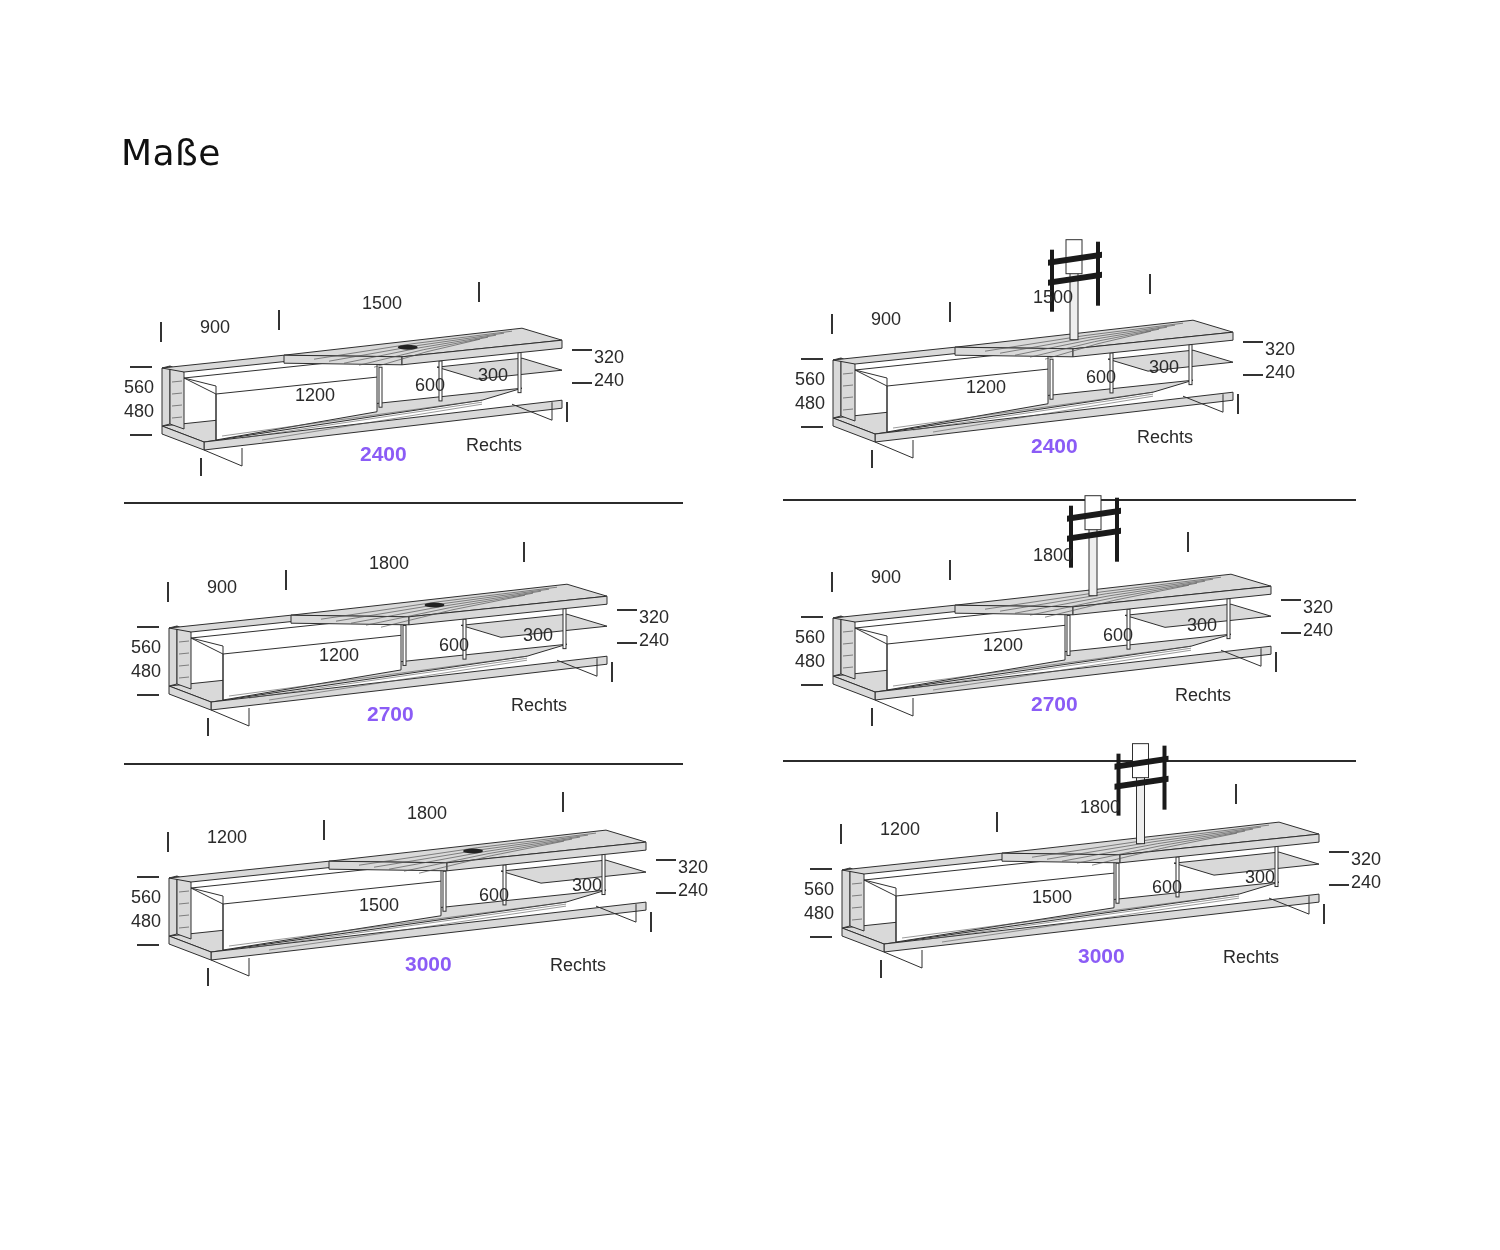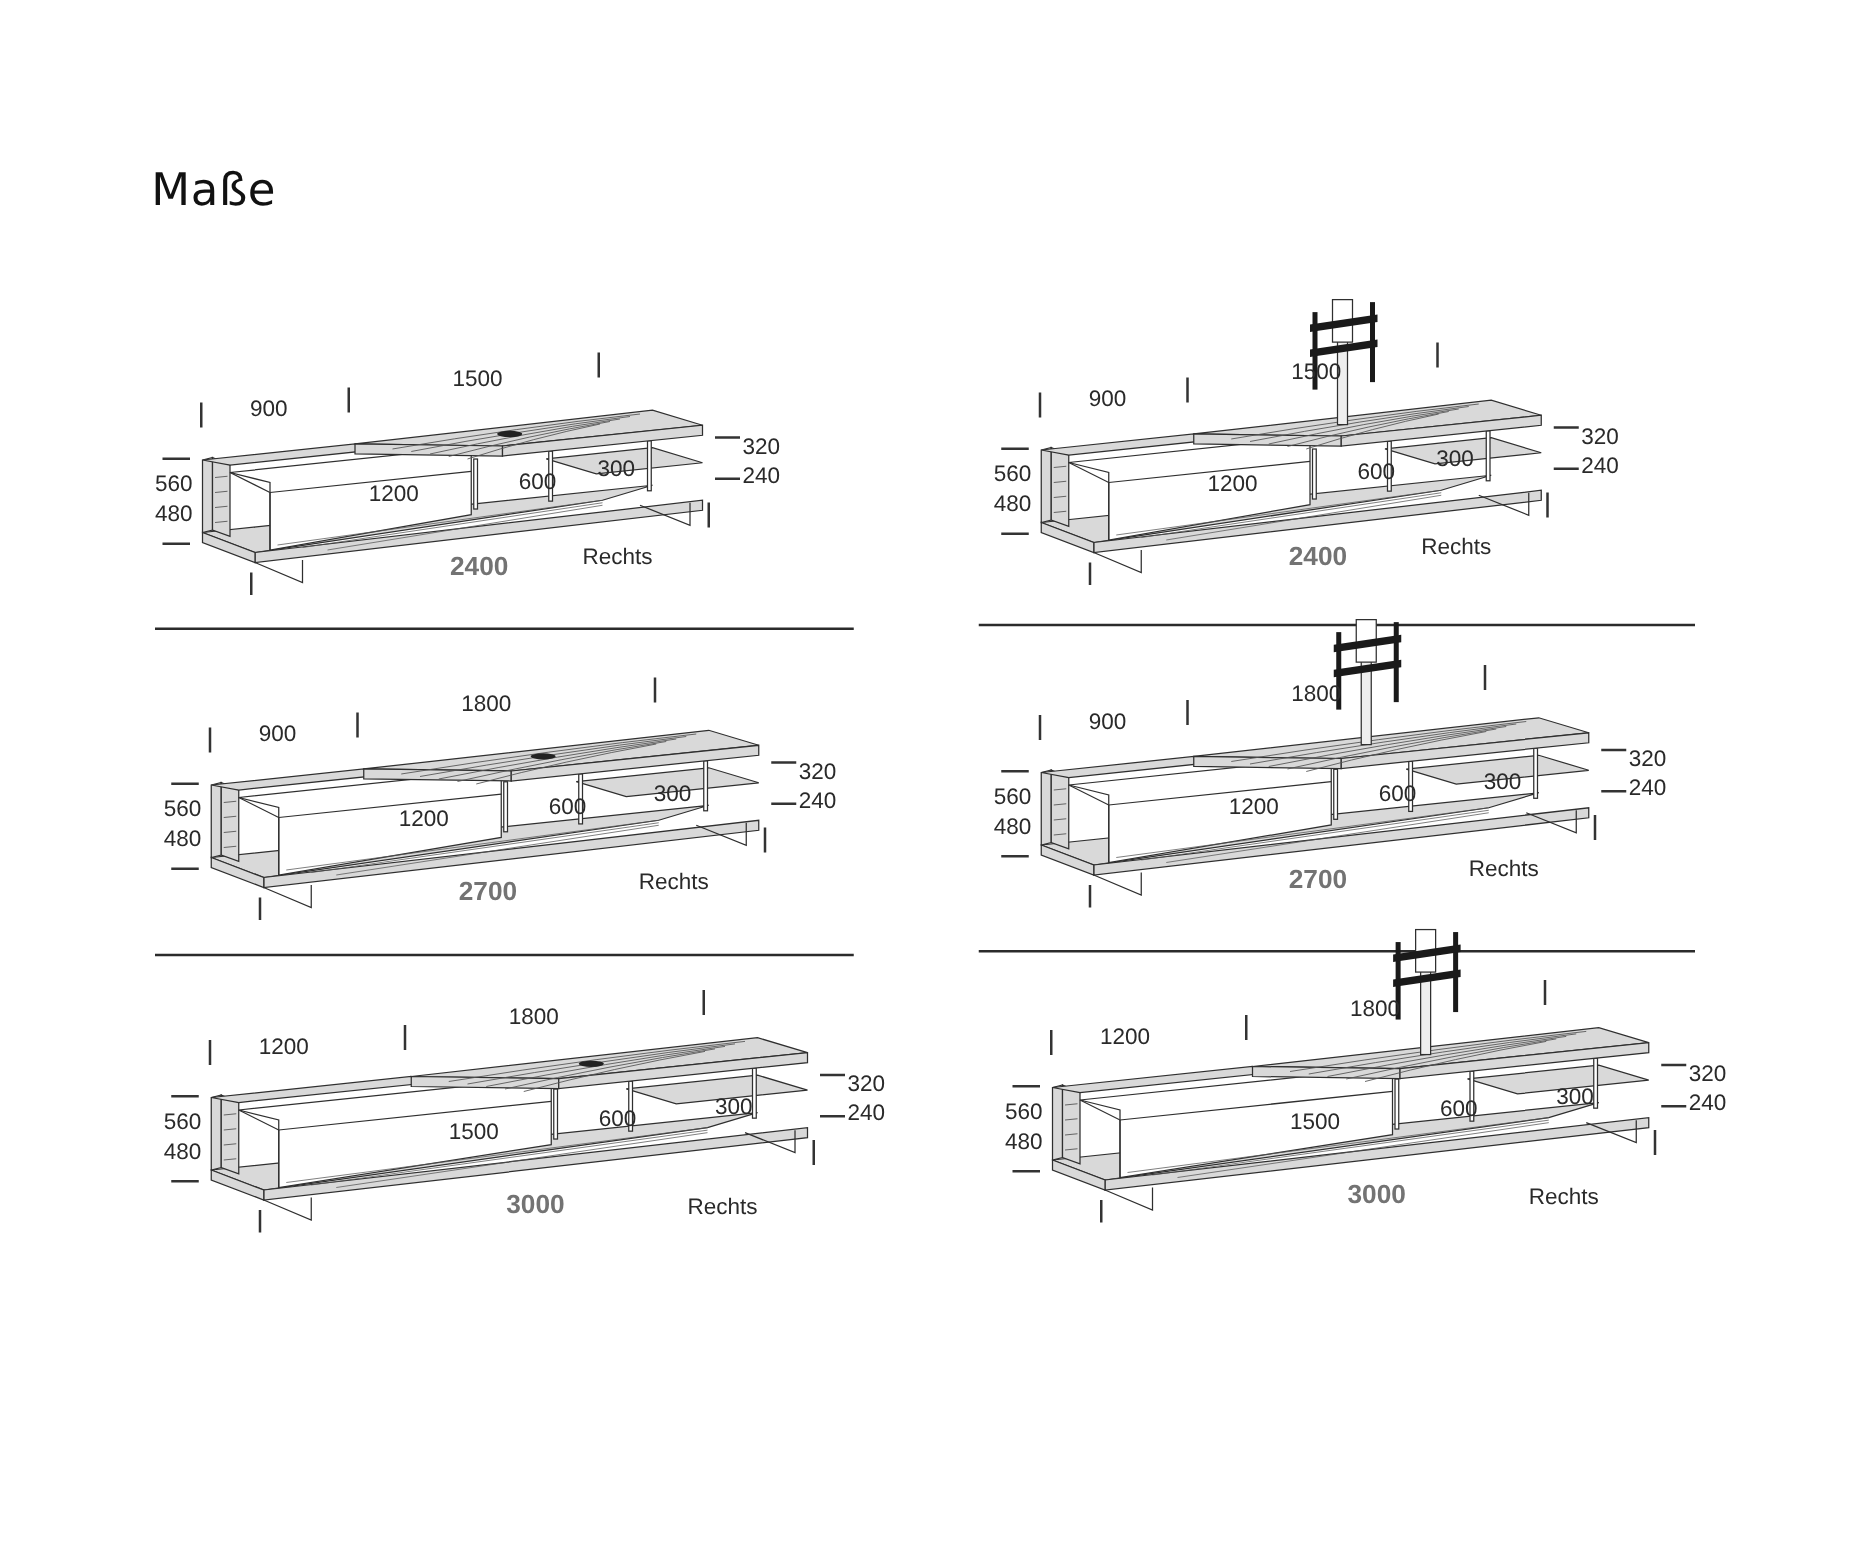--- a/index.html
+++ b/index.html
@@ -4,21 +4,21 @@
 <style>
   html, body { margin: 0; padding: 0; background: #ffffff; }
   body { width: 1500px; height: 1250px; position: relative; overflow: hidden;
          font-family: "Liberation Sans", "DejaVu Sans", sans-serif; color: #231f20; }
   .page-title { position: absolute; left: 121px; top: 108px; font-size: 36px;
                 font-family: "DejaVu Sans", sans-serif; font-weight: normal; letter-spacing: 0.5px; color: #111; }
   .divider { position: absolute; height: 2px; background: #2b2b2b; }
   .panel { position: absolute; }
   .panel svg { position: absolute; left: 0; top: 0; overflow: visible; }
   .lbl { position: absolute; font-size: 18px; color: #2a2a2a; white-space: nowrap; line-height: 1; }
-  .lbl.total { font-weight: bold; font-size: 21px; color: #737373; }
+  .lbl.total { font-weight: bold; font-size: 21px; color: #8b5cf6; }
   .tick { position: absolute; background: #333; }
 </style>
 </head>
 <body>
 
 <h1 class="page-title">Maße</h1>
 
 <div class="divider" style="left:124px; top:502px; width:559px;"></div>
 <div class="divider" style="left:124px; top:763px; width:559px;"></div>
 <div class="divider" style="left:783px; top:499px; width:573px;"></div>

